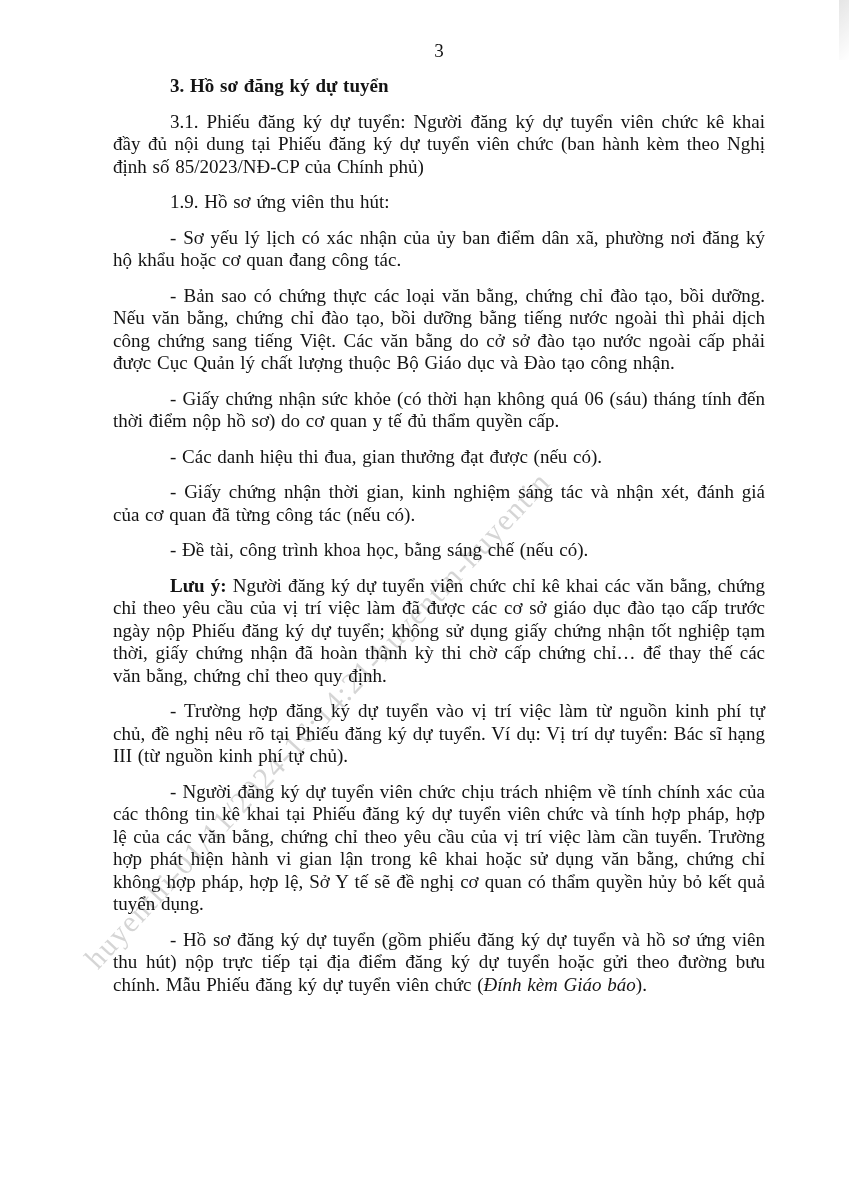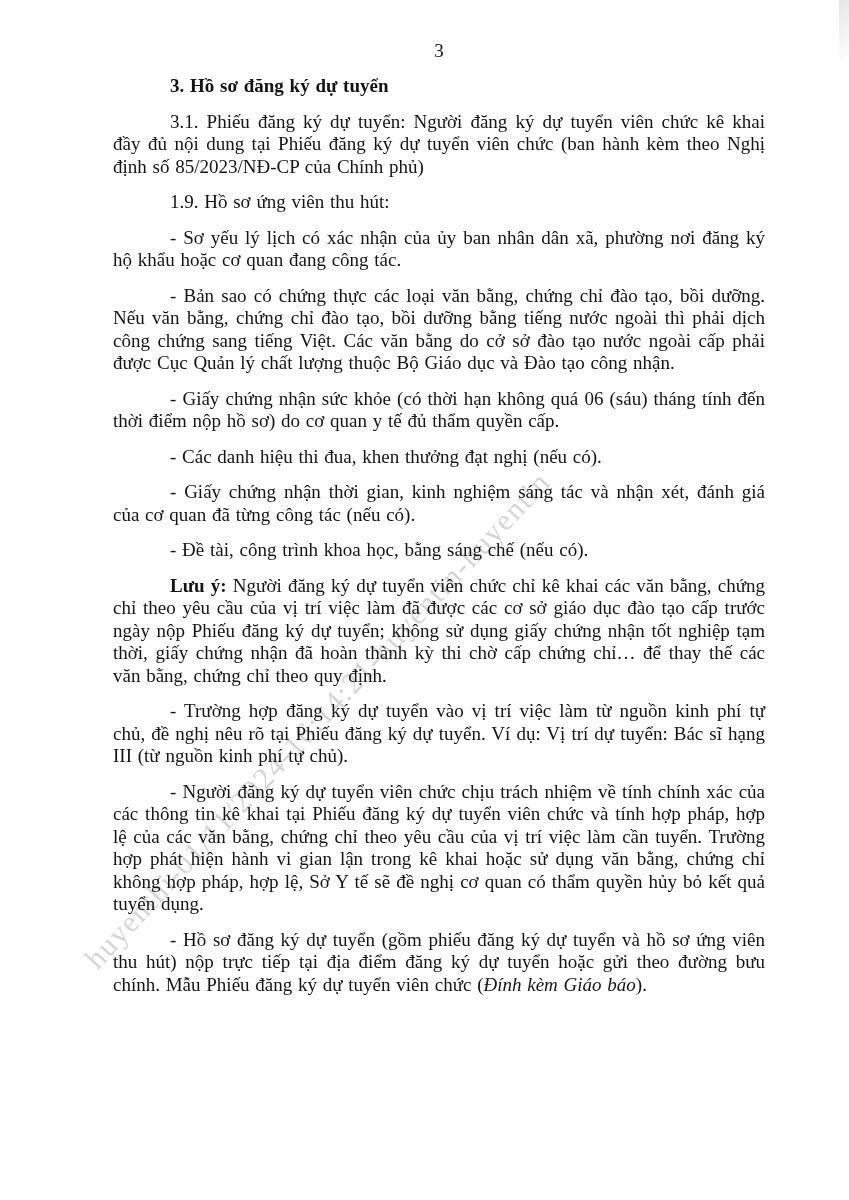--- a/index.html
+++ b/index.html
@@ -72,27 +72,27 @@
   <div class="content">
 
     <div class="page-number">3</div>
 
     <div class="para heading">3. Hồ sơ đăng ký dự tuyển</div>
 
     <div class="para">3.1. Phiếu đăng ký dự tuyển: Người đăng ký dự tuyển viên chức kê khai đầy đủ nội dung tại Phiếu đăng ký dự tuyển viên chức (ban hành kèm theo Nghị định số 85/2023/NĐ-CP của Chính phủ)</div>
 
     <div class="para">1.9. Hồ sơ ứng viên thu hút:</div>
 
-    <div class="para">- Sơ yếu lý lịch có xác nhận của ủy ban nhân dân xã, phường nơi đăng ký hộ khẩu hoặc cơ quan đang công tác.</div>
+    <div class="para">- Sơ yếu lý lịch có xác nhận của ủy ban điểm dân xã, phường nơi đăng ký hộ khẩu hoặc cơ quan đang công tác.</div>
 
     <div class="para">- Bản sao có chứng thực các loại văn bằng, chứng chỉ đào tạo, bồi dưỡng. Nếu văn bằng, chứng chỉ đào tạo, bồi dưỡng bằng tiếng nước ngoài thì phải dịch công chứng sang tiếng Việt. Các văn bằng do cở sở đào tạo nước ngoài cấp phải được Cục Quản lý chất lượng thuộc Bộ Giáo dục và Đào tạo công nhận.</div>
 
     <div class="para">- Giấy chứng nhận sức khỏe (có thời hạn không quá 06 (sáu) tháng tính đến thời điểm nộp hồ sơ) do cơ quan y tế đủ thẩm quyền cấp.</div>
 
-    <div class="para">- Các danh hiệu thi đua, khen thưởng đạt nghị (nếu có).</div>
+    <div class="para">- Các danh hiệu thi đua, gian thưởng đạt được (nếu có).</div>
 
     <div class="para">- Giấy chứng nhận thời gian, kinh nghiệm sáng tác và nhận xét, đánh giá của cơ quan đã từng công tác (nếu có).</div>
 
     <div class="para">- Đề tài, công trình khoa học, bằng sáng chế (nếu có).</div>
 
     <div class="para">
       <span class="bold-italic">Lưu ý:</span><span> Người đăng ký dự tuyển viên chức chỉ kê khai các văn bằng, chứng chỉ theo yêu cầu của vị trí việc làm đã được các cơ sở giáo dục đào tạo cấp trước ngày nộp Phiếu đăng ký dự tuyển; không sử dụng giấy chứng nhận tốt nghiệp tạm thời, giấy chứng nhận đã hoàn thành kỳ thi chờ cấp chứng chỉ… để thay thế các văn bằng, chứng chỉ theo quy định.</span>
     </div>
 
     <div class="para">- Trường hợp đăng ký dự tuyển vào vị trí việc làm từ nguồn kinh phí tự chủ, đề nghị nêu rõ tại Phiếu đăng ký dự tuyển. Ví dụ: Vị trí dự tuyển: Bác sĩ hạng III (từ nguồn kinh phí tự chủ).</div>

